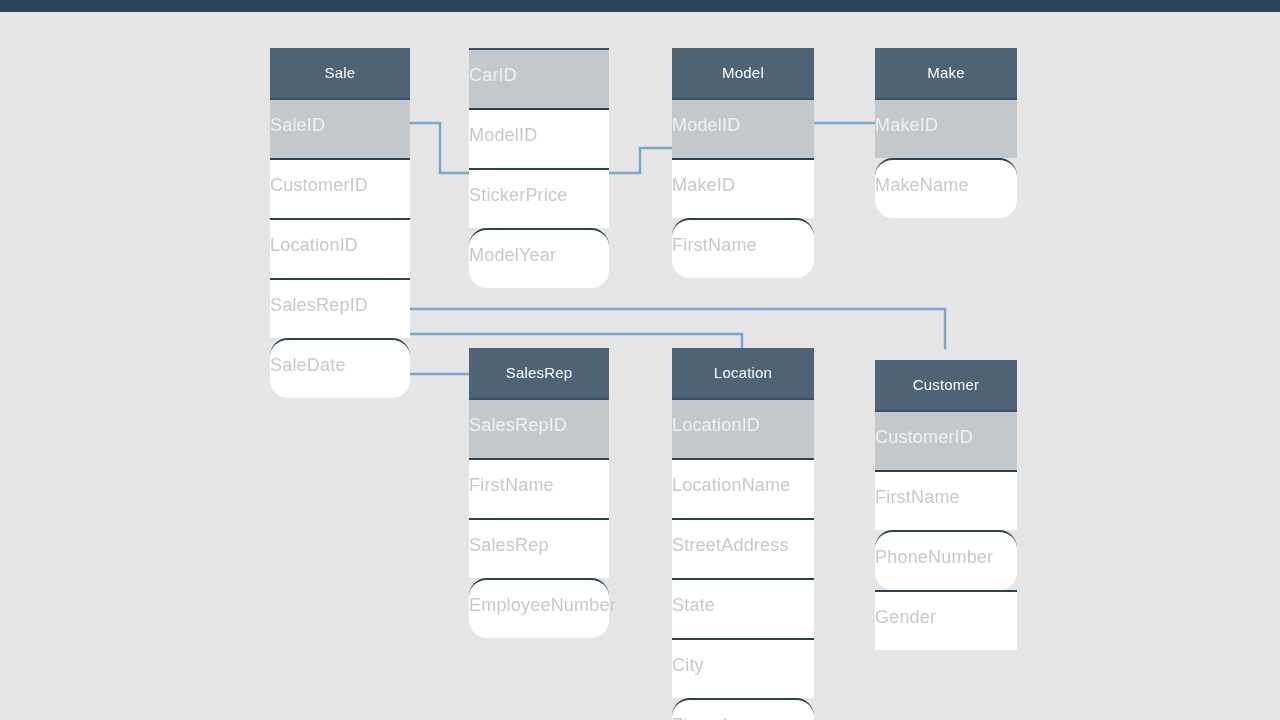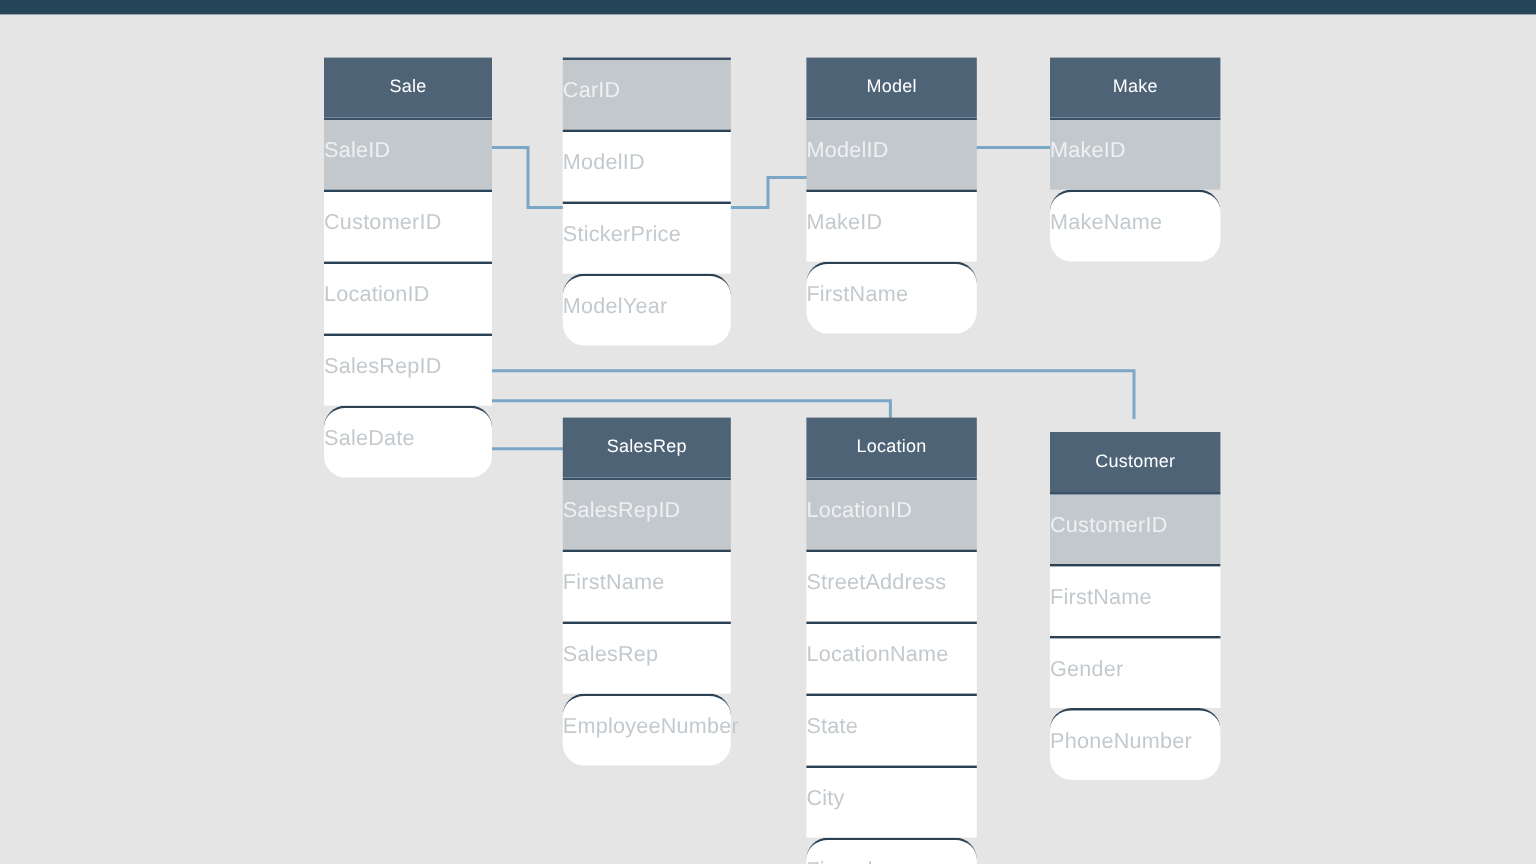--- a/index.html
+++ b/index.html
@@ -104,28 +104,28 @@
       <div class="table" style="left: 469px; top: 336px; width: 140px;">
         <div class="tbl-header">SalesRep</div>
         <div class="tbl-row pk">SalesRepID</div>
         <div class="tbl-row">FirstName</div>
         <div class="tbl-row">SalesRep</div>
         <div class="tbl-row last">EmployeeNumber</div>
       </div>
       <div class="table" style="left: 672px; top: 336px; width: 142px;">
         <div class="tbl-header">Location</div>
         <div class="tbl-row pk">LocationID</div>
+        <div class="tbl-row">LocationName</div>
         <div class="tbl-row">StreetAddress</div>
-        <div class="tbl-row">LocationName</div>
         <div class="tbl-row">State</div>
         <div class="tbl-row">City</div>
         <div class="tbl-row last">Zipcode</div>
       </div>
       <div class="table" style="left: 875px; top: 348px; width: 142px;">
         <div class="tbl-header">Customer</div>
         <div class="tbl-row pk">CustomerID</div>
         <div class="tbl-row">FirstName</div>
+        <div class="tbl-row last">PhoneNumber</div>
         <div class="tbl-row">Gender</div>
-        <div class="tbl-row last">PhoneNumber</div>
       </div>
     </div>
 
 </div>
 
 </body></html>

